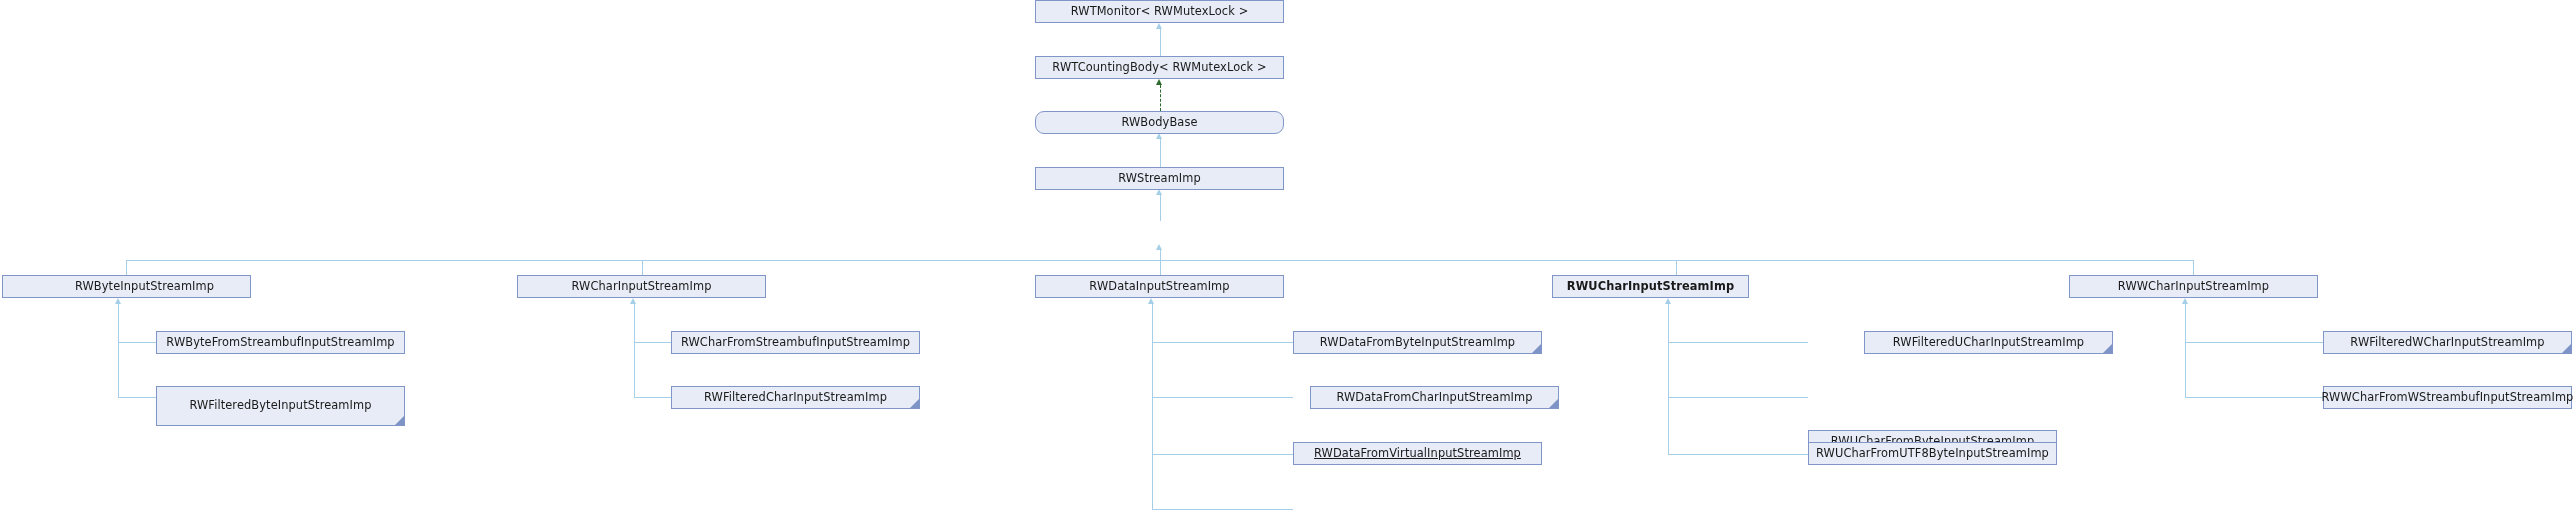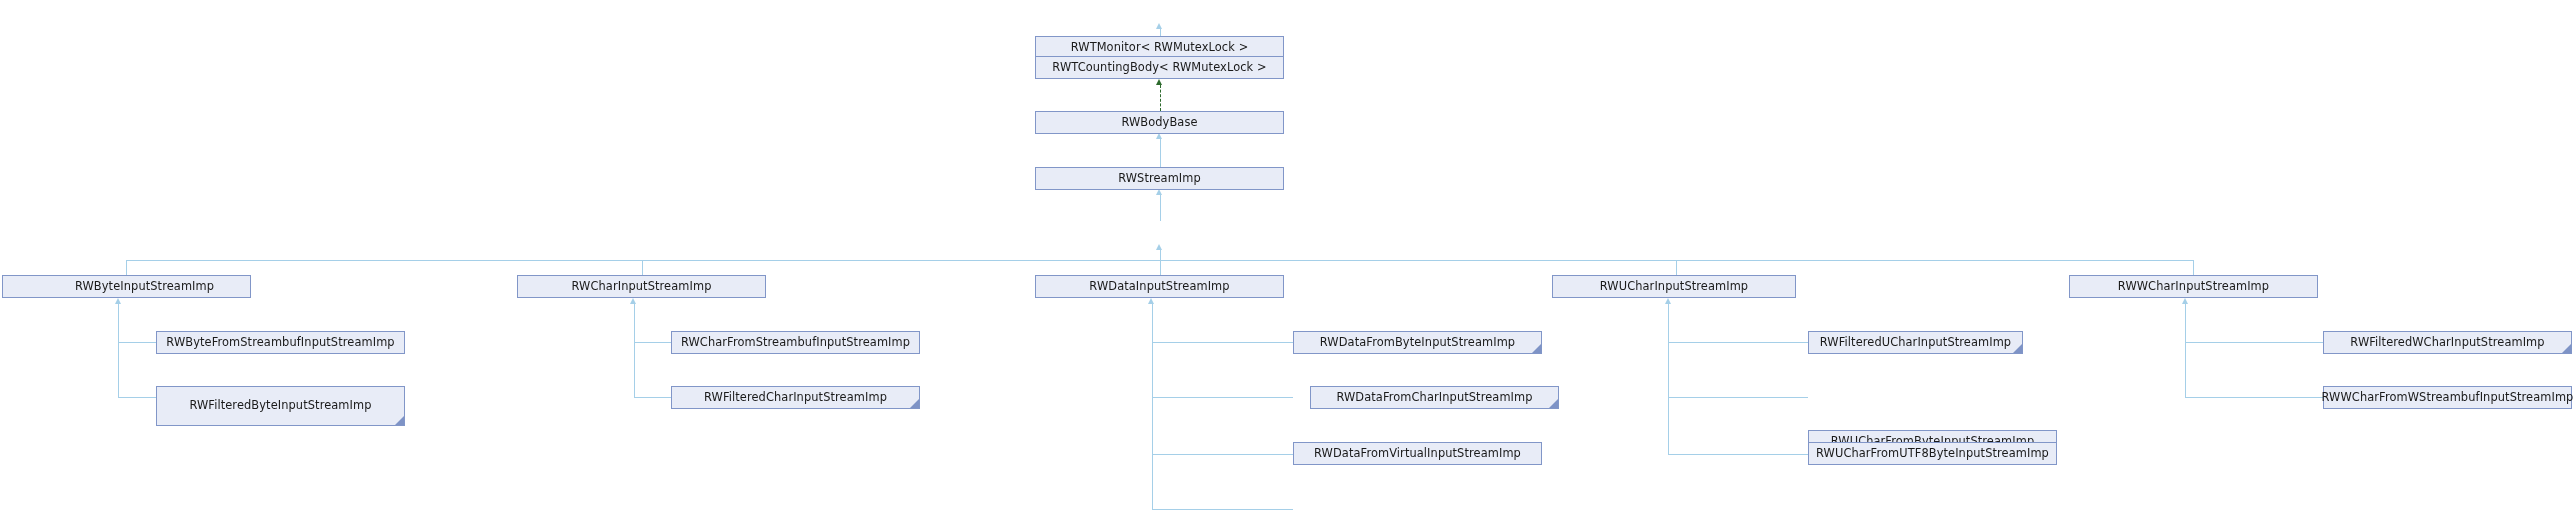--- a/index.html
+++ b/index.html
@@ -74,27 +74,27 @@
   }
   .arrow.green{
     border-color:transparent transparent #2d6a2d transparent;
   }
 </style>
 </head>
 <body>
 
 <div id="diagram">
 
-<div class="node" style="left: 1035px; top: 0px; width: 249px; height: 23px; margin-top: 36px;">
+<div class="node" style="left: 1035px; top: 0px; width: 249px; height: 23px;">
       <span class="node-label">RWTMonitor&lt; RWMutexLock &gt;</span>
     </div>
     <div class="node" style="left: 1035px; top: 56px; width: 249px; height: 23px;">
       <span class="node-label">RWTCountingBody&lt; RWMutexLock &gt;</span>
     </div>
-    <div class="node" style="left: 1035px; top: 111px; width: 249px; height: 23px;">
+    <div class="node" style="left: 1035px; top: 111px; width: 249px; height: 23px; border-radius: 9px;">
       <span class="node-label">RWBodyBase</span>
     </div>
     <div class="node" style="left: 1035px; top: 167px; width: 249px; height: 23px;">
       <span class="node-label">RWStreamImp</span>
     </div>
     <div class="edge v" style="left: 1160px; top: 28px; height: 29px;"></div>
     <div class="arrow" style="left: 1156px; top: 23px;"></div>
     <div class="edge dashed-v" style="left: 1160px; top: 85px; height: 26px;"></div>
     <div class="arrow green" style="left: 1156px; top: 79px;"></div>
     <div class="edge v" style="left: 1160px; top: 138px; height: 29px;"></div>
@@ -140,32 +140,32 @@
     <div class="arrow" style="left: 1148px; top: 298px;"></div>
     <div class="edge h" style="left: 1152px; top: 342px; width: 141px;"></div>
     <div class="node folded" style="left: 1293px; top: 331px; width: 249px; height: 23px;">
       <span class="node-label">RWDataFromByteInputStreamImp</span>
     </div>
     <div class="edge h" style="left: 1152px; top: 397px; width: 141px;"></div>
     <div class="node folded" style="left: 1293px; top: 386px; width: 249px; height: 23px; margin-left: 17px;">
       <span class="node-label">RWDataFromCharInputStreamImp</span>
     </div>
     <div class="edge h" style="left: 1152px; top: 454px; width: 141px;"></div>
-    <div class="node" style="left: 1293px; top: 442px; width: 249px; height: 23px;">
+    <div class="node" style="left: 1293px; top: 442px; width: 249px; height: 23px; text-decoration: underline;">
       <span class="node-label">RWDataFromVirtualInputStreamImp</span>
     </div>
     <div class="edge h" style="left: 1152px; top: 509px; width: 141px;"></div>
     <div class="edge v" style="left: 1676px; top: 260px; height: 16px;"></div>
-    <div class="node" style="left: 1552px; top: 275px; width: 244px; height: 23px;">
+    <div class="node" style="left: 1552px; top: 275px; width: 197px; height: 23px; font-weight: bold;">
       <span class="node-label">RWUCharInputStreamImp</span>
     </div>
     <div class="edge v" style="left: 1668px; top: 303px; height: 151px;"></div>
     <div class="arrow" style="left: 1665px; top: 298px;"></div>
     <div class="edge h" style="left: 1668px; top: 342px; width: 140px;"></div>
-    <div class="node folded" style="left: 1808px; top: 331px; width: 215px; height: 23px;">
+    <div class="node folded" style="left: 1864px; top: 331px; width: 249px; height: 23px;">
       <span class="node-label">RWFilteredUCharInputStreamImp</span>
     </div>
     <div class="edge h" style="left: 1668px; top: 397px; width: 140px;"></div>
     <div class="node" style="left: 1808px; top: 386px; width: 249px; height: 23px; margin-top: 44px;">
       <span class="node-label">RWUCharFromByteInputStreamImp</span>
     </div>
     <div class="edge h" style="left: 1668px; top: 454px; width: 140px;"></div>
     <div class="node" style="left: 1808px; top: 442px; width: 249px; height: 23px;">
       <span class="node-label">RWUCharFromUTF8ByteInputStreamImp</span>
     </div>

